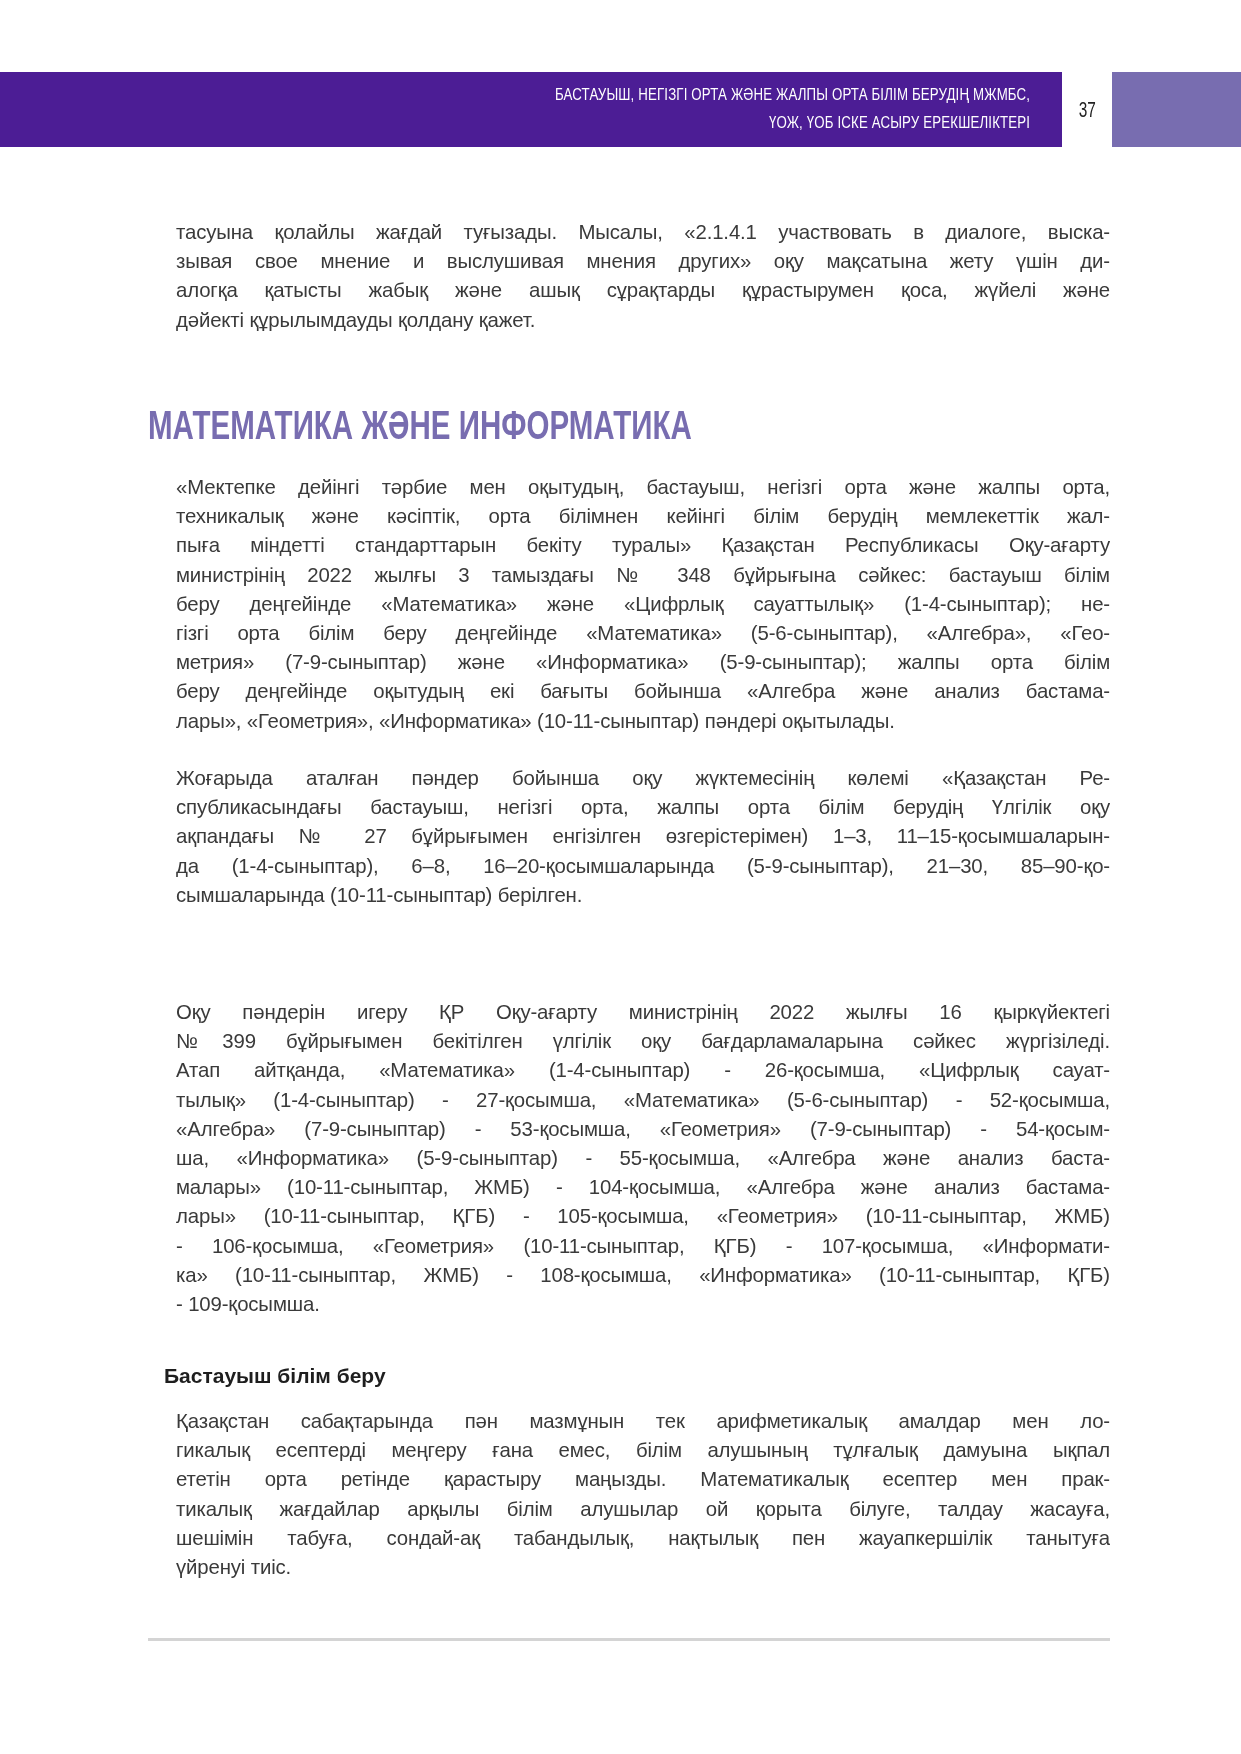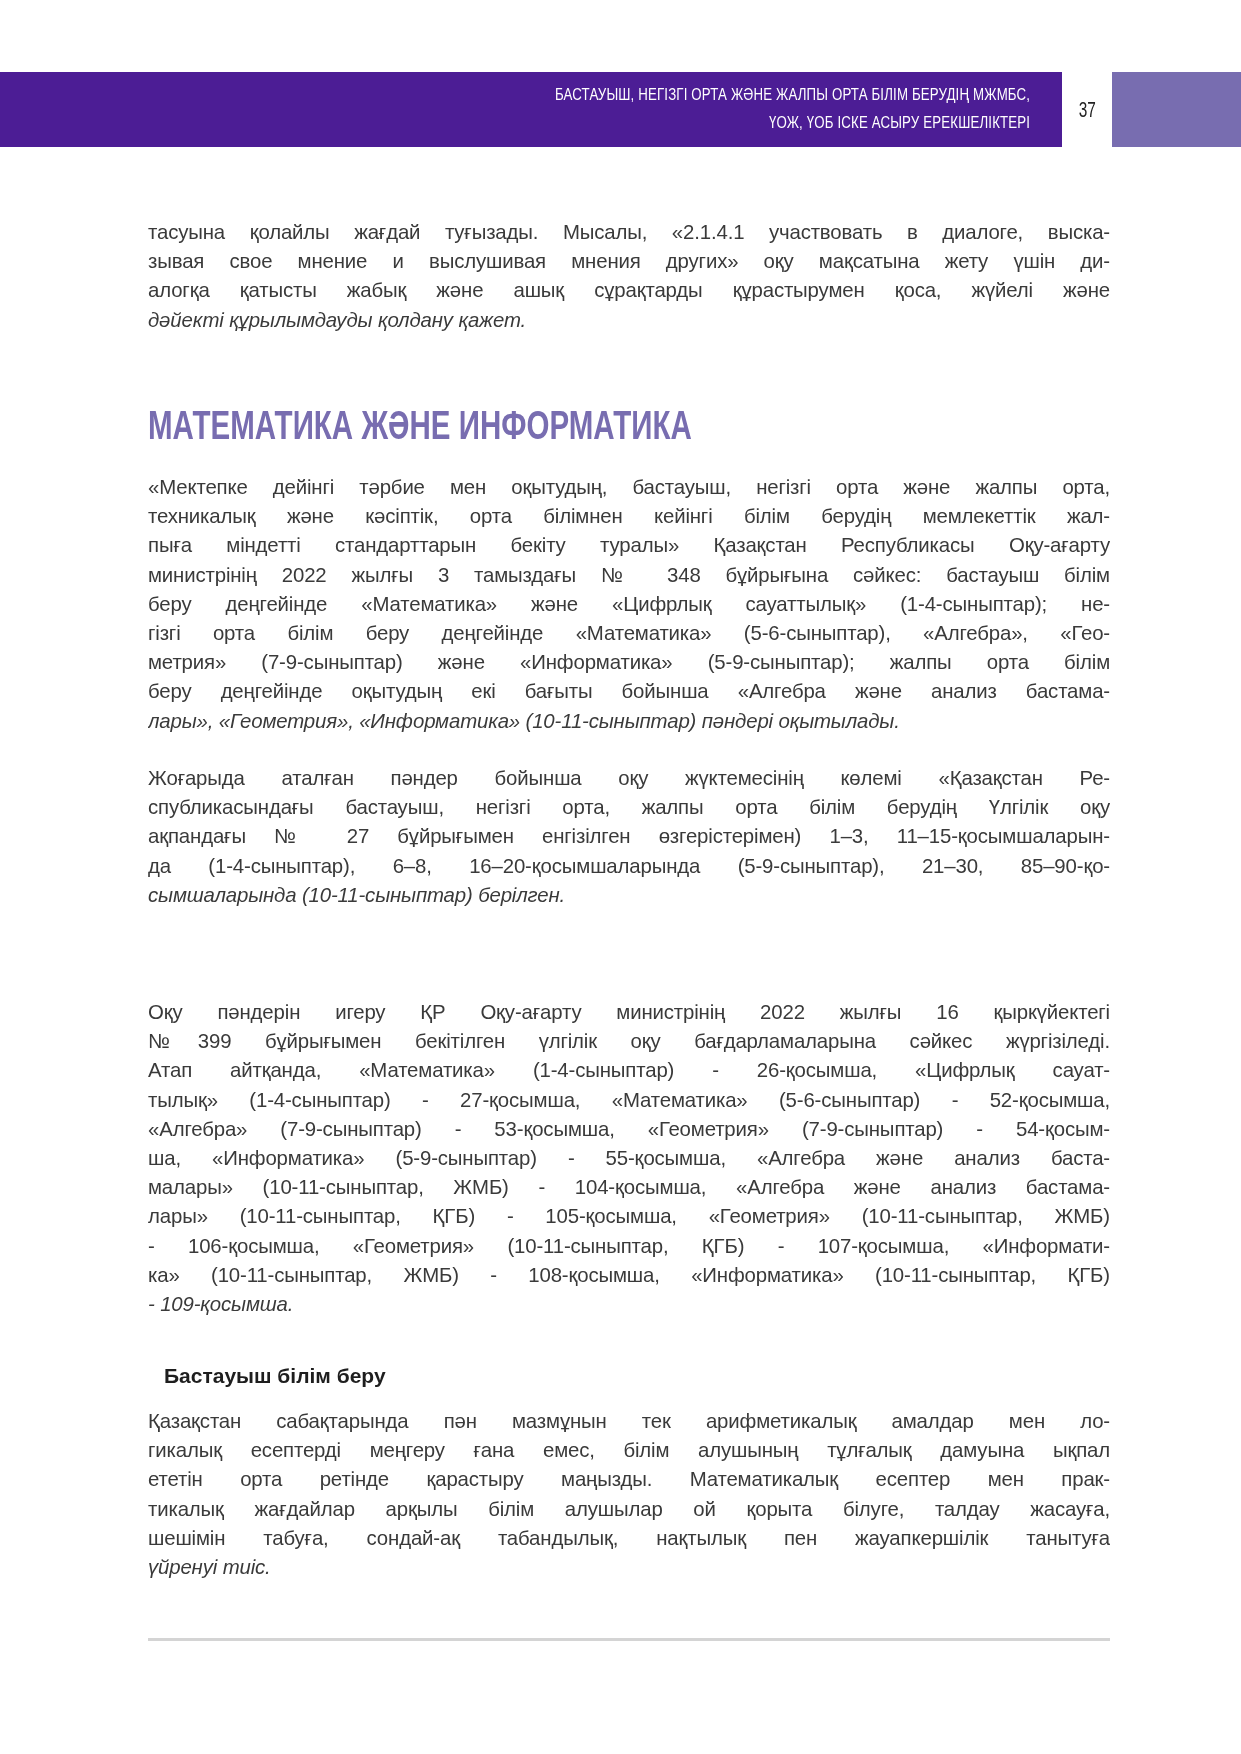--- a/index.html
+++ b/index.html
@@ -26,36 +26,36 @@
     position: absolute; left: 1062px; top: 72px; width: 50px; height: 75px;
     display: flex; align-items: center; justify-content: center;
     font-size: 22px; color: #222;
   }
   .page-num span { display: inline-block; transform: scaleX(0.7); }
   .hdr-box {
     position: absolute; left: 1112px; top: 72px; width: 129px; height: 75px;
     background: #786db0;
   }
   .line { display: block; text-align: justify; text-align-last: justify; white-space: nowrap; }
-  .line.last { text-align-last: left; font-style: italic; }
+  .line.last { text-align-last: left; }
   h1.section {
     margin: 0; position: absolute; left: 148px; top: 402px;
     font-size: 41px; line-height: 46px; font-weight: bold;
     color: #786db0; letter-spacing: 0px;
     transform: scaleX(0.72); transform-origin: left center;
     white-space: nowrap;
   }
   h2.sub {
     margin: 16px; position: absolute; left: 148px; top: 1346px;
     font-size: 21px; line-height: 28px; font-weight: bold; color: #1e1e1e;
   }
   .para { position: absolute; left: 148px; width: 962px; }
   .para .line {
     font-size: 20.4px; line-height: 29.2px; height: 29.2px;
-    letter-spacing: -0.15px; overflow: hidden;
+    letter-spacing: -0.15px; overflow: hidden; margin-left: 28px;
   }
   .rule {
     position: absolute; left: 148px; top: 1638px; width: 962px; height: 3px; background: #d4d4d4;
   }
 </style>
 </head>
 <body>
 
 <div class="hdr-bar">
   <div class="hdr-text">

